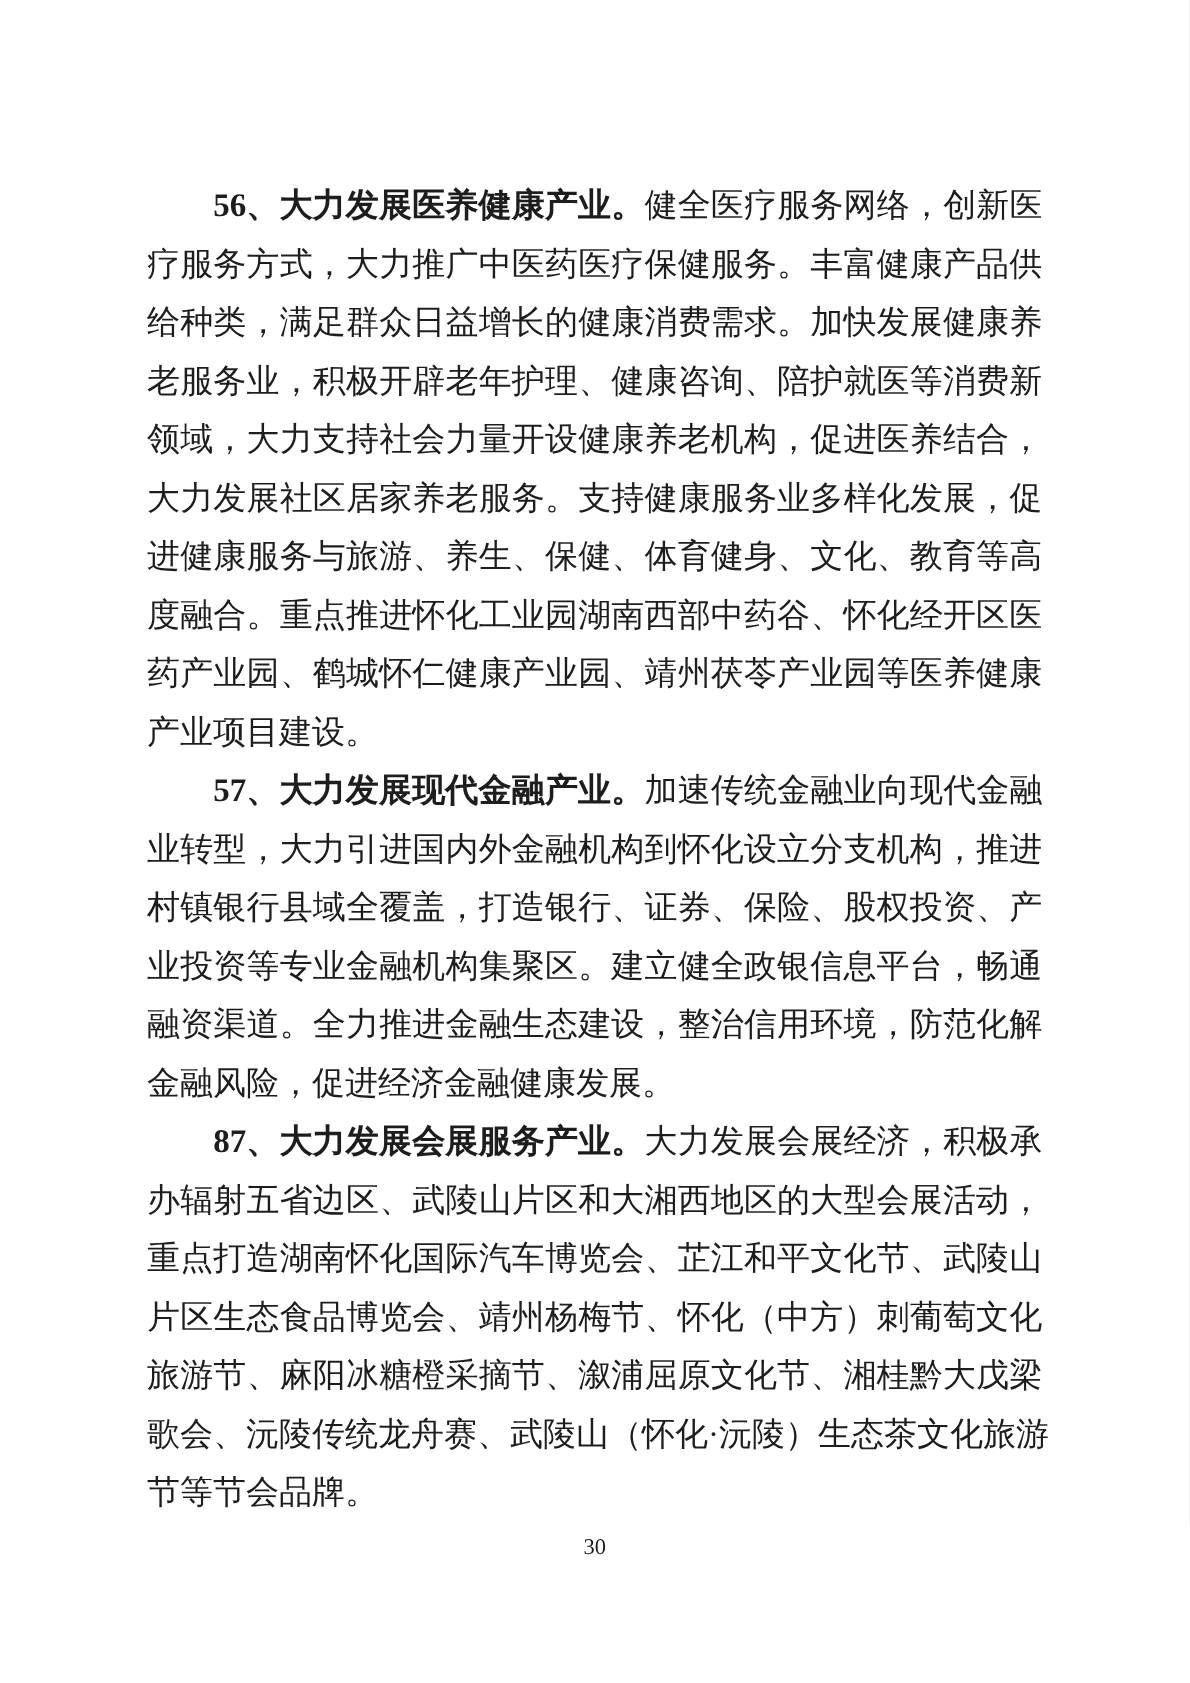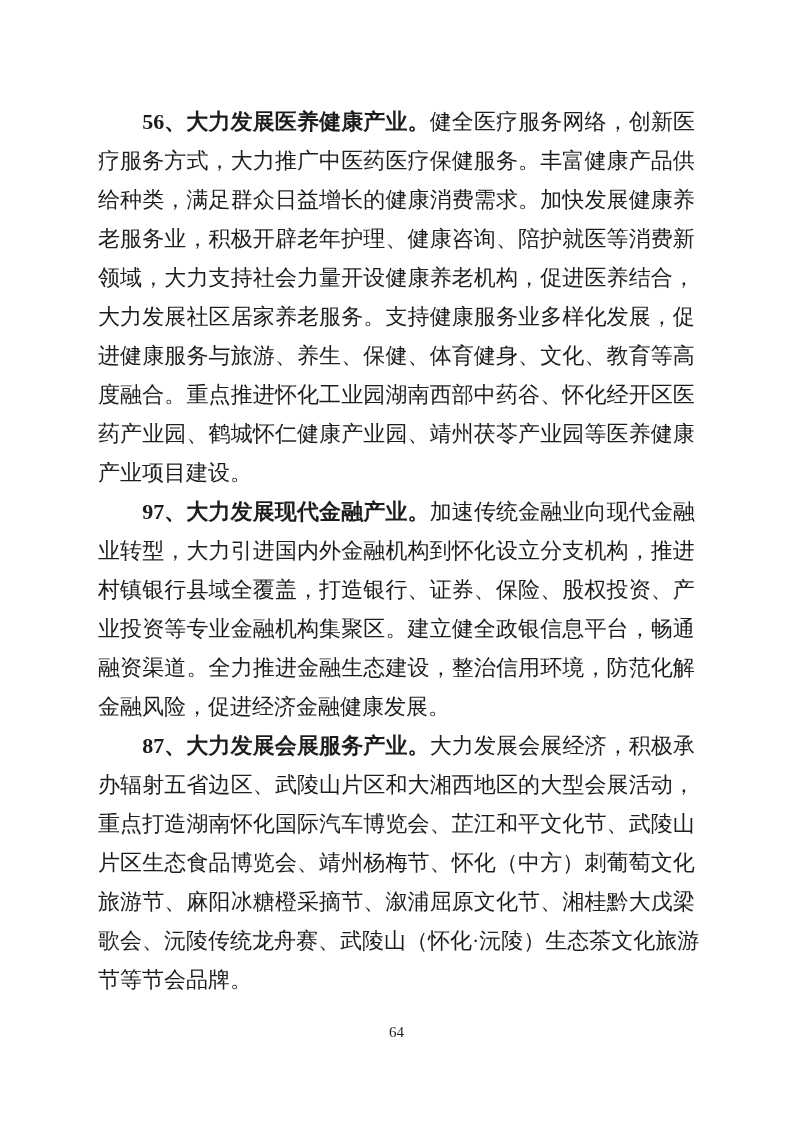--- a/index.html
+++ b/index.html
@@ -9,21 +9,21 @@
     height: 1122px;
     margin: 0 auto;
     background: #ffffff;
     color: #1d1d1d;
     font-family: "Liberation Serif", "DejaVu Serif", serif;
     overflow: hidden;
   }
   .text-block {
     position: absolute;
     left: 98px;
-    top: 102px;
+    top: 117px;
     width: 597px;
   }
   .paragraph { margin: 0; padding: 0; }
   .line {
     display: flex;
     justify-content: space-between;
     align-items: center;
     height: 39px;
     font-size: 22px;
     white-space: nowrap;
@@ -313,21 +313,21 @@
           <span class="char">项</span>
           <span class="char">目</span>
           <span class="char">建</span>
           <span class="char">设</span>
           <span class="char">。</span>
         </div>
       </div>
       <div class="paragraph">
         <div class="line">
           <span class="indent-spacer"></span>
-          <span class="char bold">97、</span>
+          <span class="char bold">57、</span>
           <span class="char bold">大</span>
           <span class="char bold">力</span>
           <span class="char bold">发</span>
           <span class="char bold">展</span>
           <span class="char bold">现</span>
           <span class="char bold">代</span>
           <span class="char bold">金</span>
           <span class="char bold">融</span>
           <span class="char bold">产</span>
           <span class="char bold">业</span>
@@ -658,14 +658,14 @@
           <span class="char">节</span>
           <span class="char">等</span>
           <span class="char">节</span>
           <span class="char">会</span>
           <span class="char">品</span>
           <span class="char">牌</span>
           <span class="char">。</span>
         </div>
       </div>
     </main>
-  <footer class="page-footer">64</footer>
+  <footer class="page-footer">30</footer>
 </div>
 
 </body></html>

